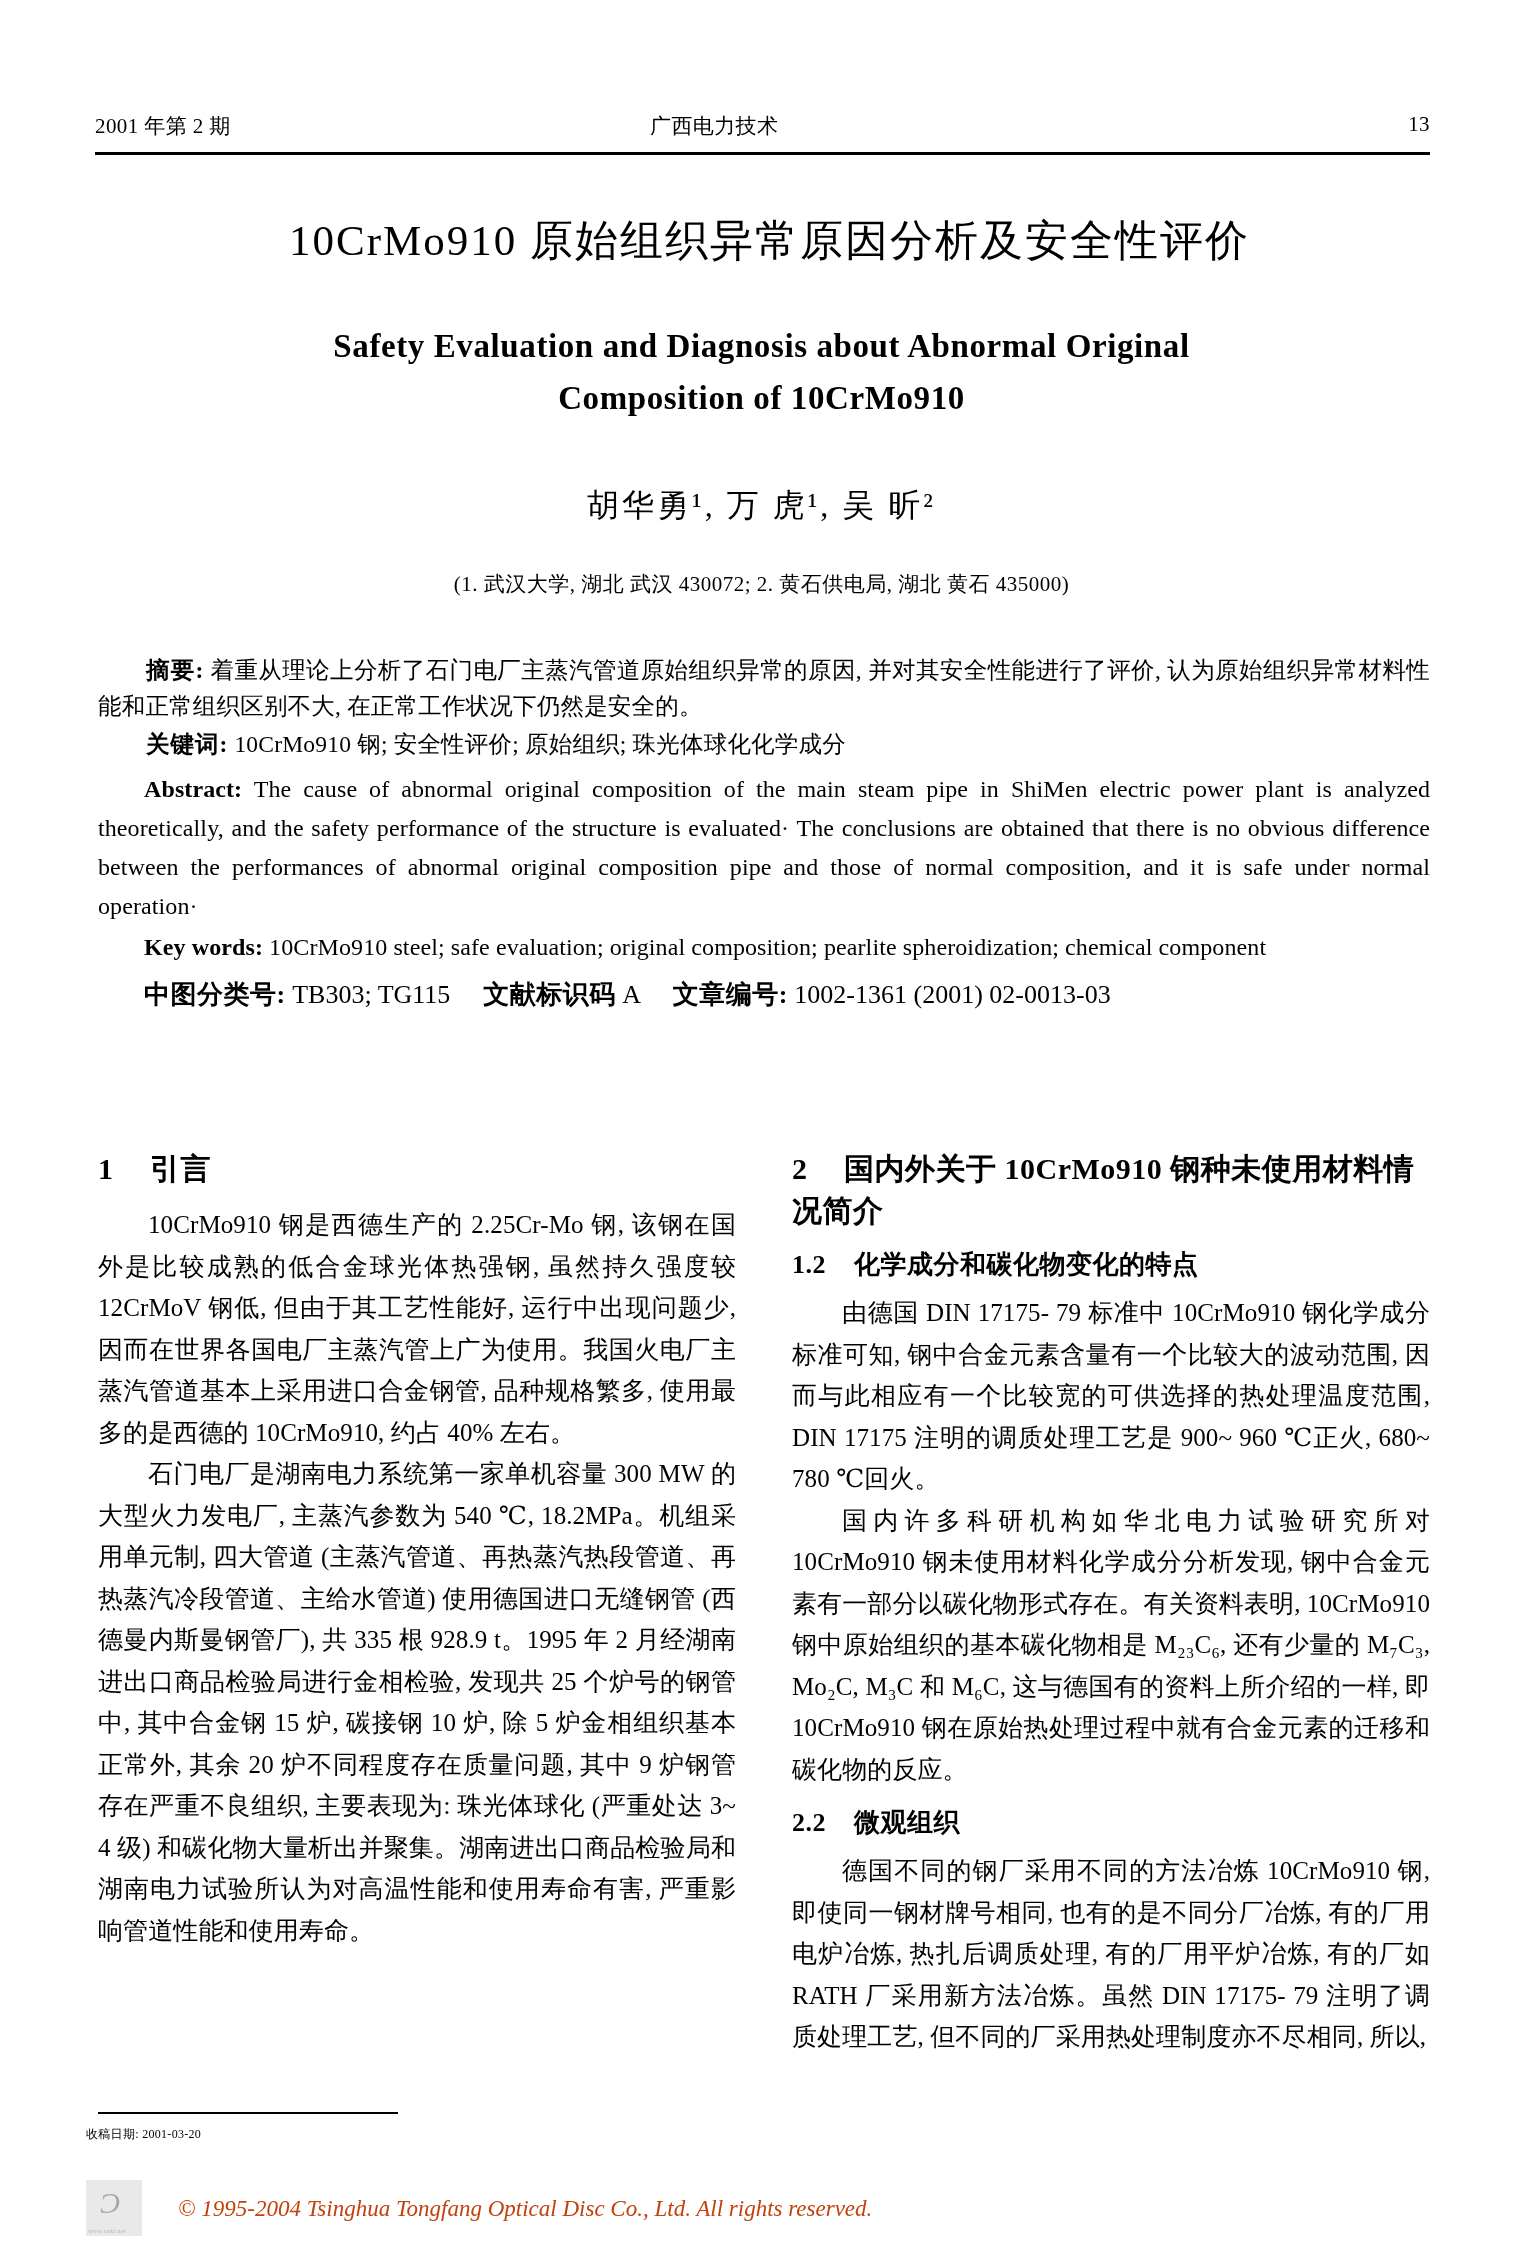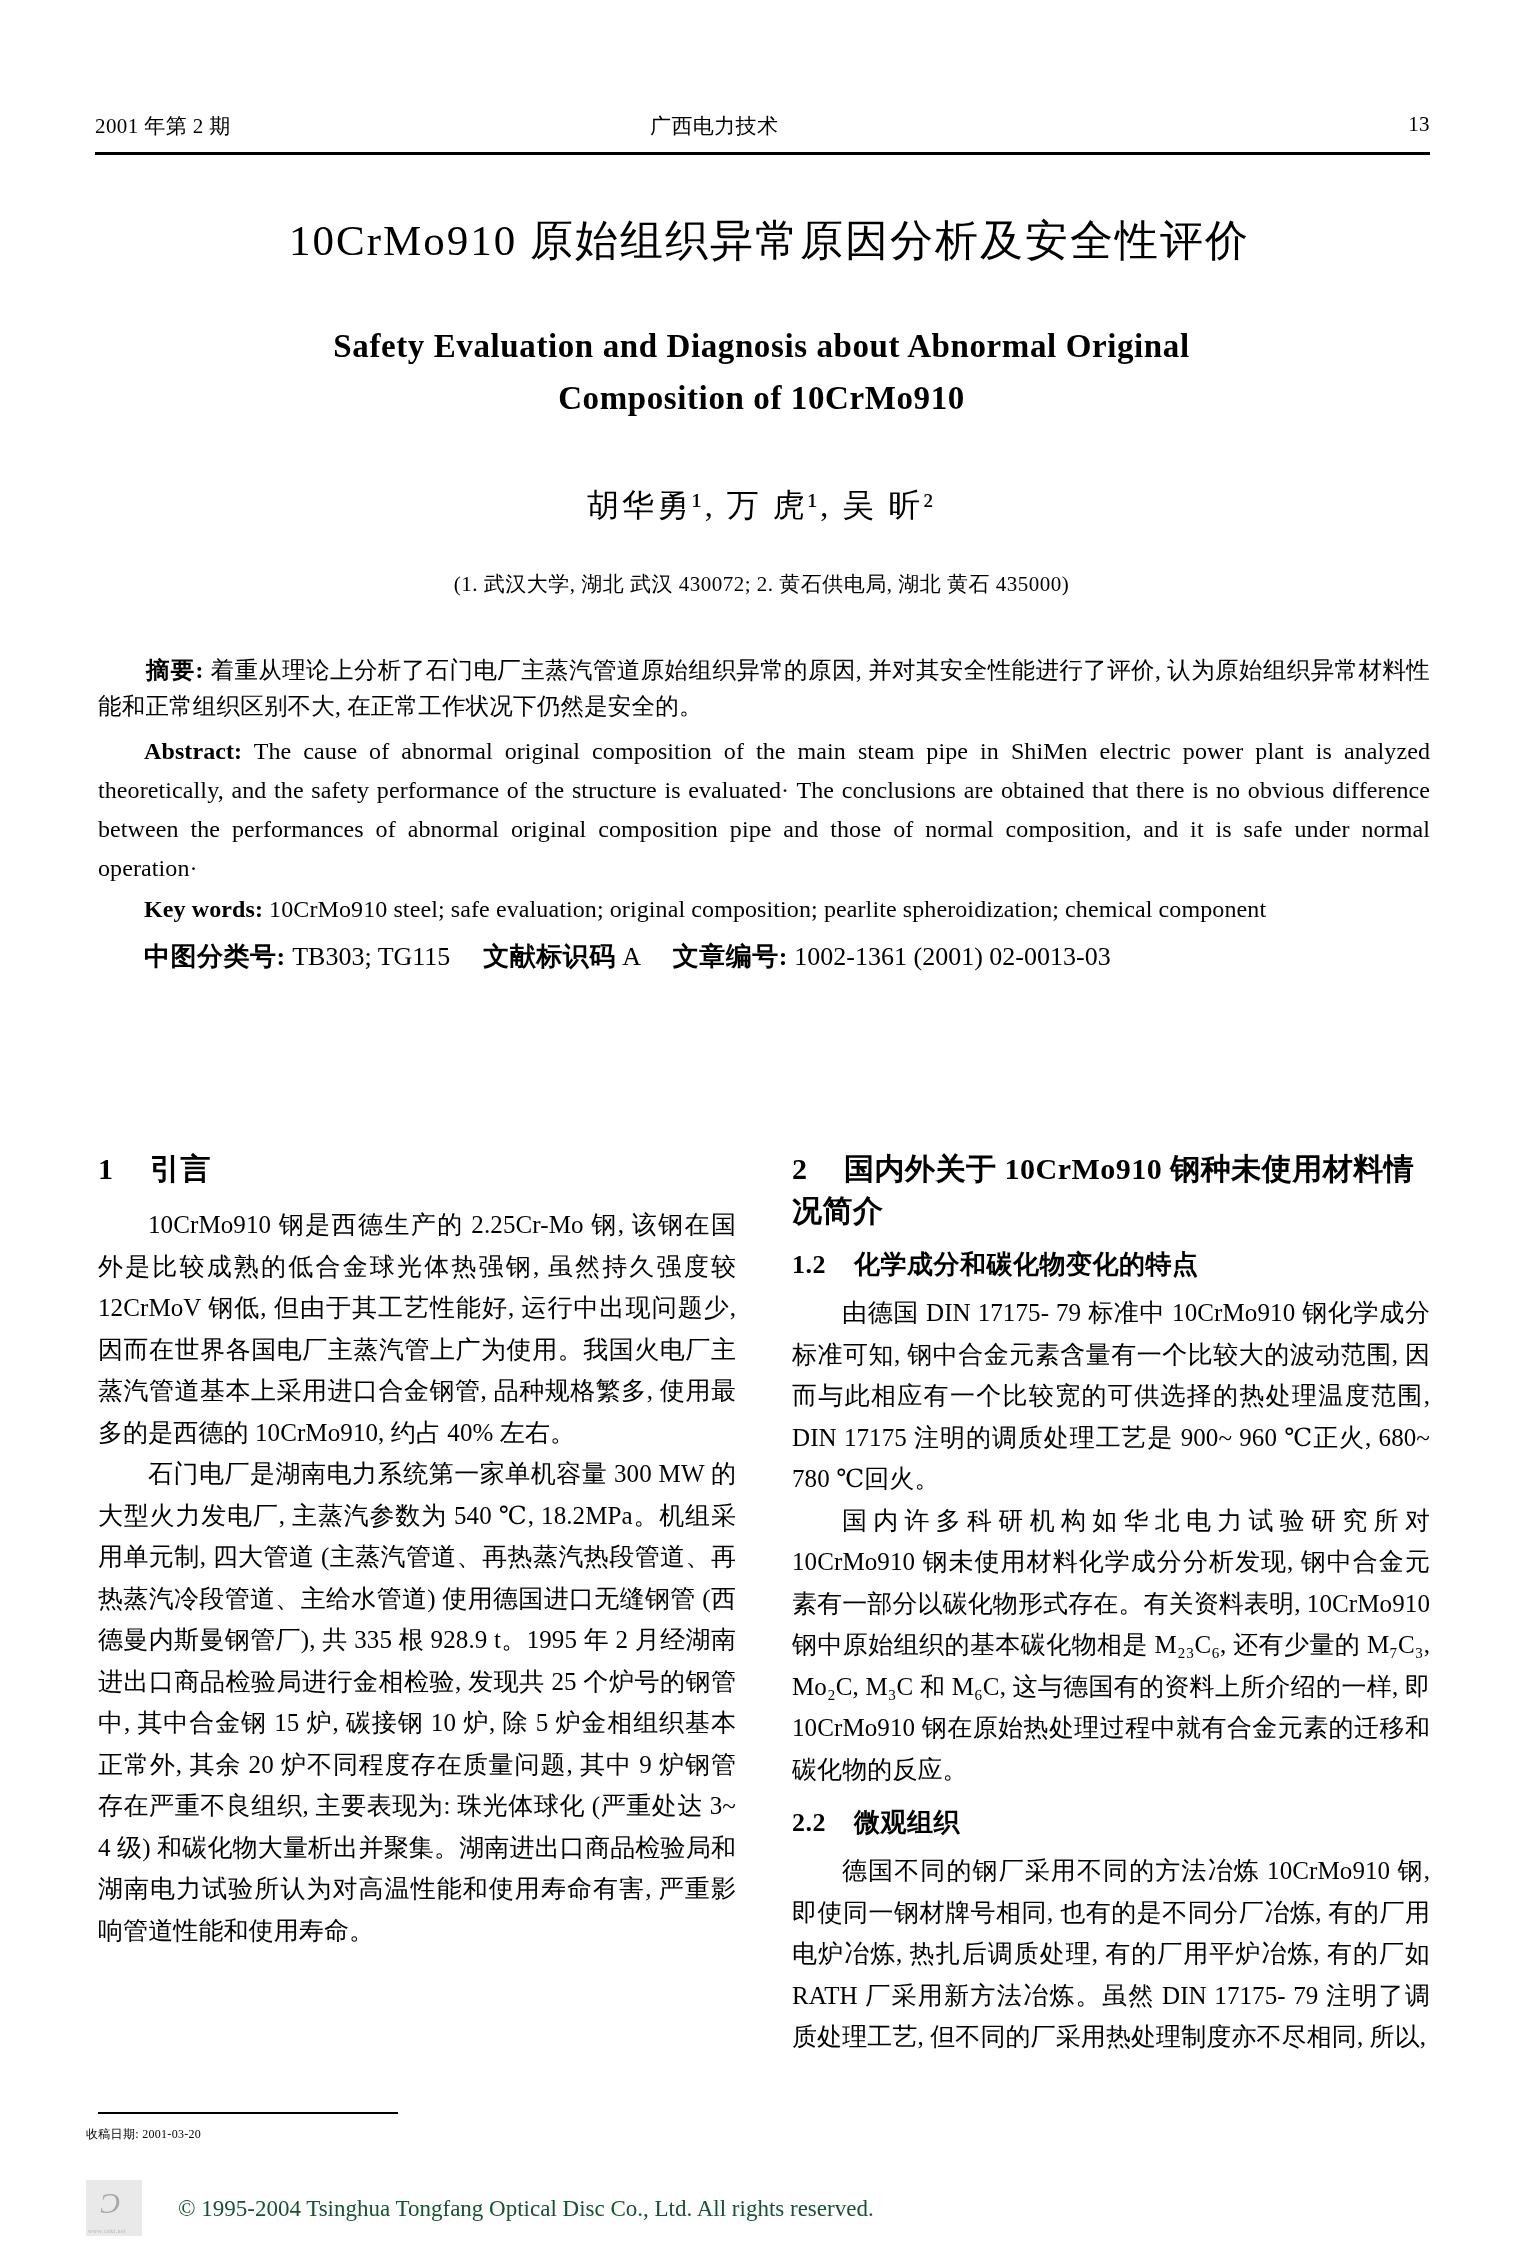--- a/index.html
+++ b/index.html
@@ -197,21 +197,22 @@
     top: 2126px;
     font-size: 12px;
     letter-spacing: .3px;
     white-space: nowrap;
   }
   .copyright {
     position: absolute;
     left: 178px;
     top: 2196px;
     font-size: 23px;
-    color: #14532d;
+    font-style: italic;
+    color: #c2410c;
     white-space: nowrap;
     font-family: "Liberation Serif", "DejaVu Serif", serif;
   }
   .cnki-logo {
     position: absolute;
     left: 86px;
     top: 2180px;
     width: 56px;
     height: 56px;
     background: #e9e9e9;
@@ -254,20 +255,24 @@
   <div class="authors">胡华勇¹,  万   虎¹, 吴   昕²</div>
   <div class="affil">(1. 武汉大学, 湖北  武汉   430072; 2. 黄石供电局, 湖北   黄石   435000)</div>
 
   <div class="abs-block">
 
     <p class="p-cn indent2">
       <span class="lead">摘要:</span>
       <span>着重从理论上分析了石门电厂主蒸汽管道原始组织异常的原因, 并对其安全性能进行了评价, 认为原始组织异常材料性能和正常组织区别不大, 在正常工作状况下仍然是安全的。</span>
     </p>
 
+    <p class="p-cn indent2">
+      <span class="lead">关键词:</span>
+      <span>10CrMo910 钢; 安全性评价; 原始组织; 珠光体球化化学成分</span>
+    </p>
 
     <p class="p-en abs-en">
       <span class="lead">Abstract:</span>
       <span>The cause of abnormal original composition of the main steam pipe in ShiMen electric power plant is analyzed theoretically, and the safety performance of the structure is evaluated· The conclusions are obtained that there is no obvious difference between the performances of abnormal original composition pipe and those of normal composition, and it is safe under normal operation·</span>
     </p>
 
     <p class="p-en kw-en">
       <span class="lead">Key words:</span>
       <span>10CrMo910 steel; safe evaluation; original composition; pearlite spheroidization; chemical component</span>
     </p>

